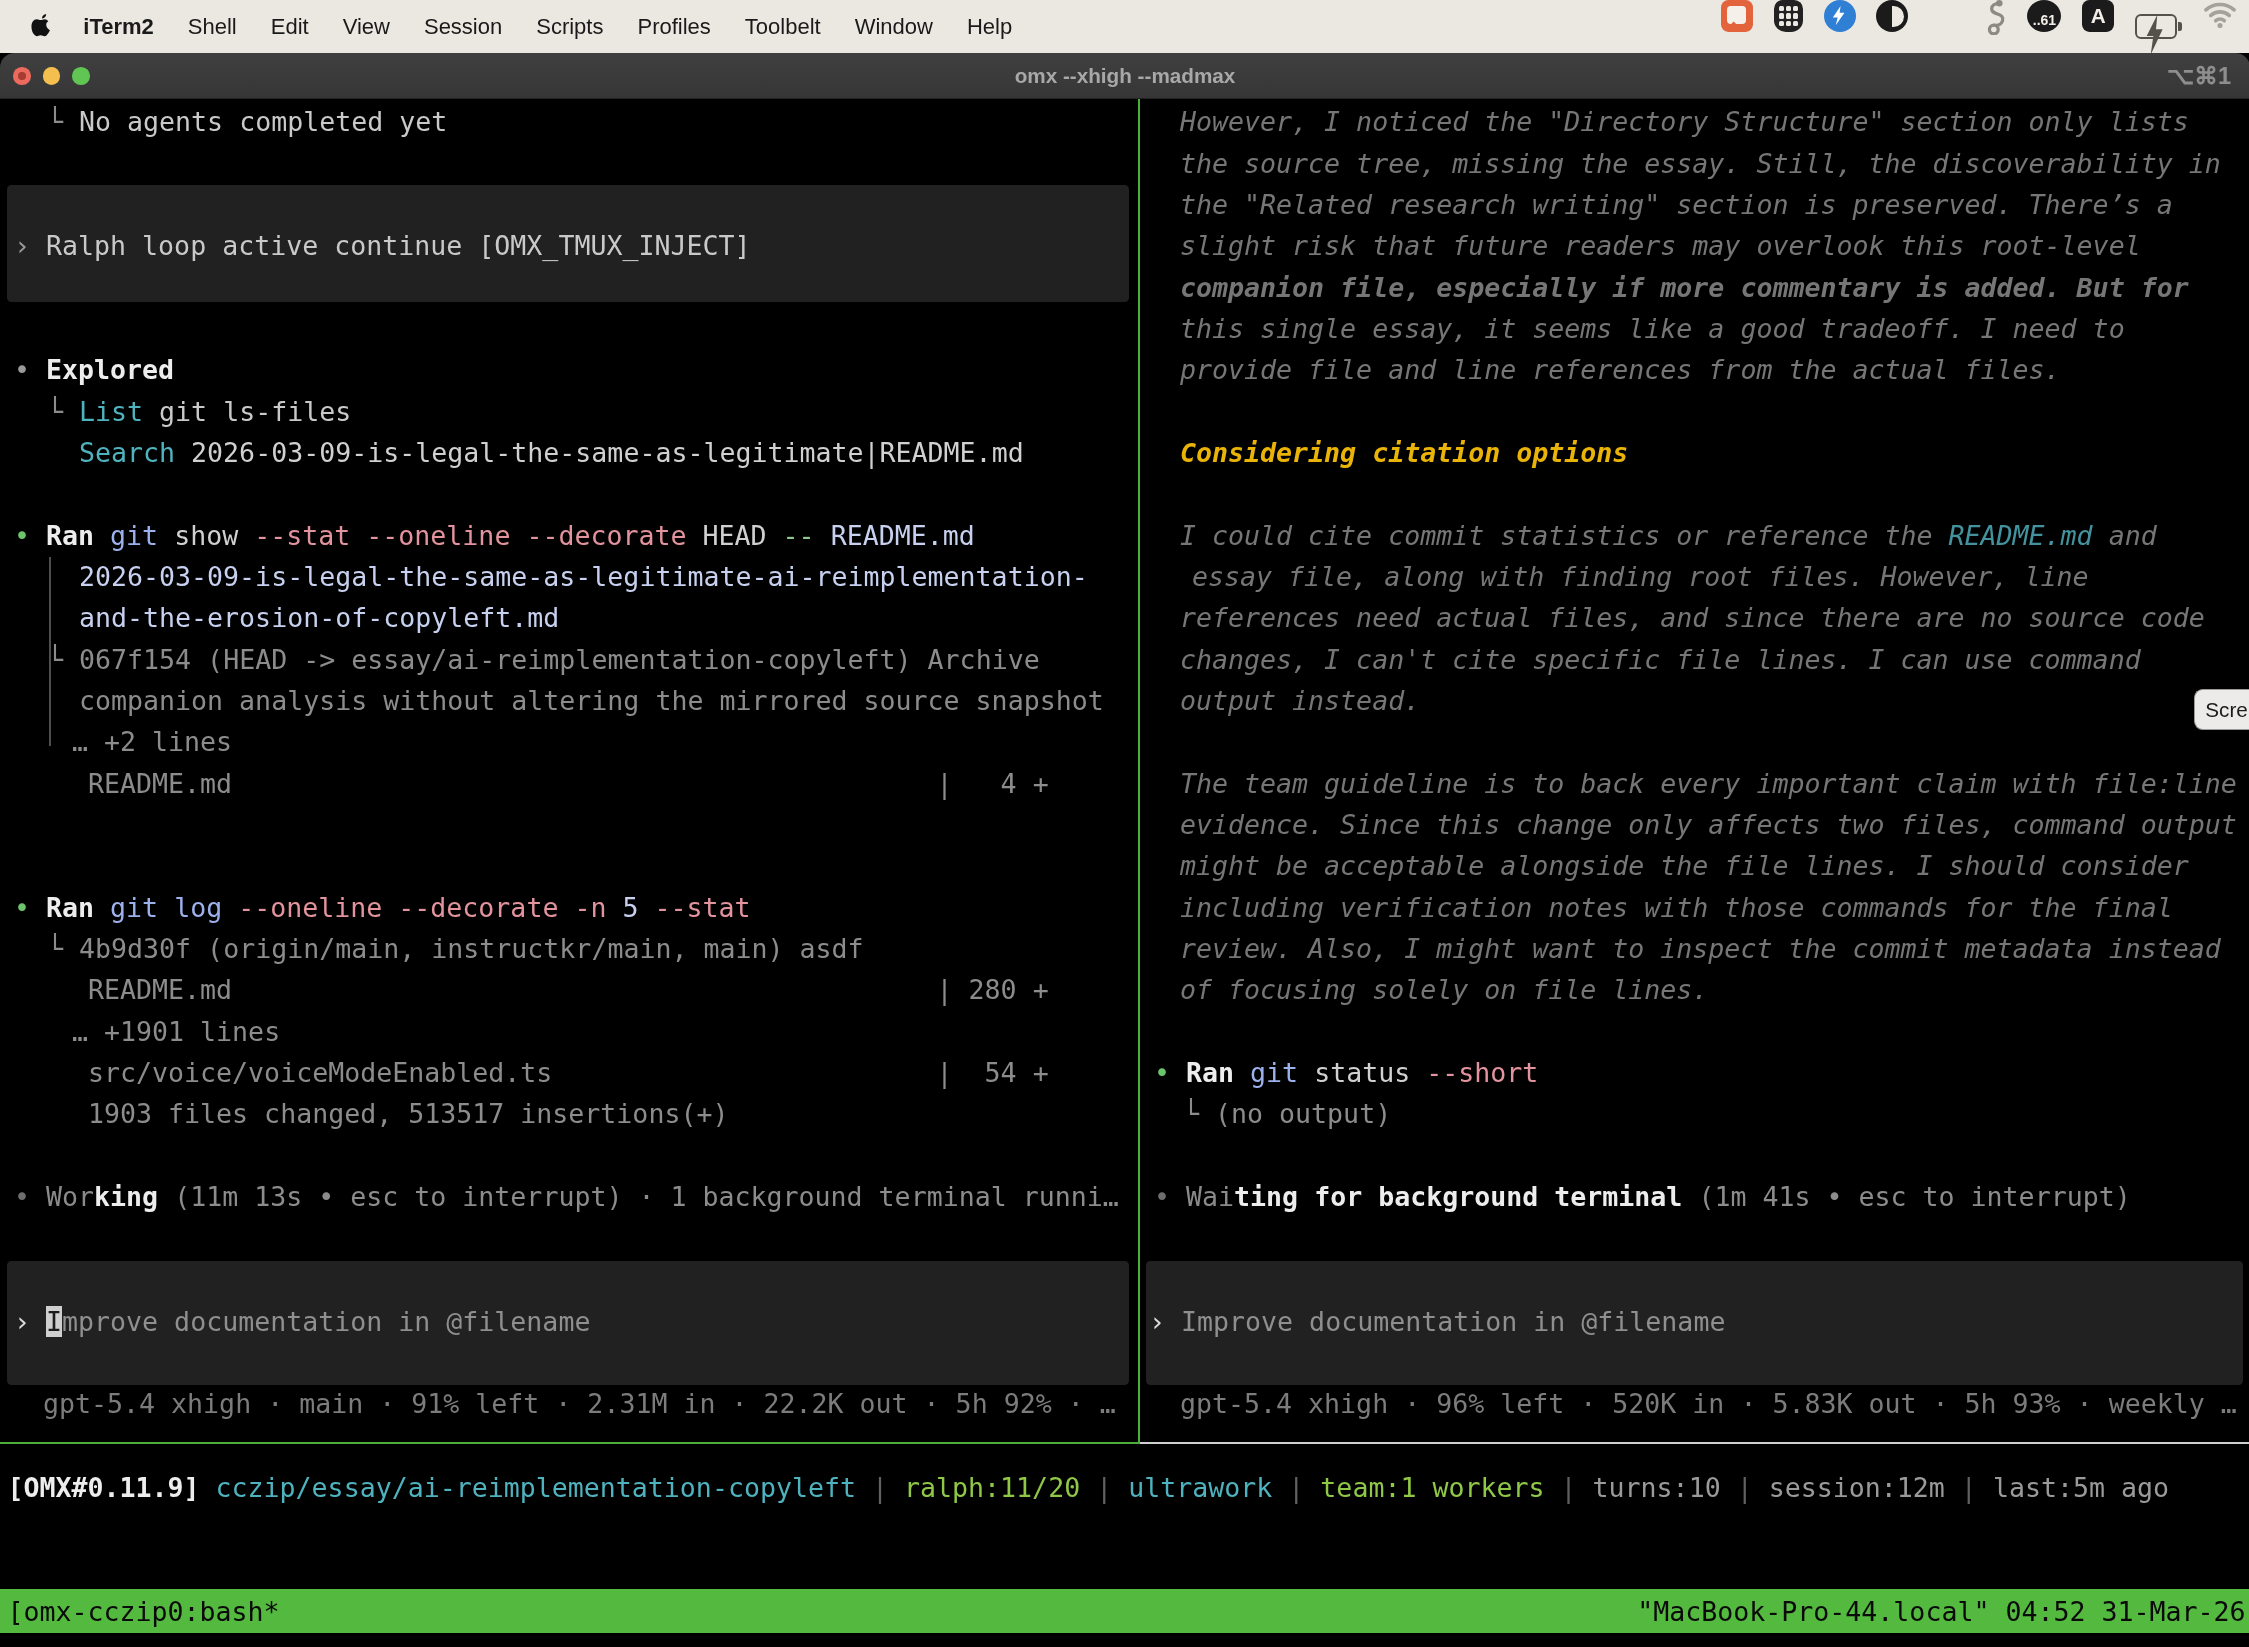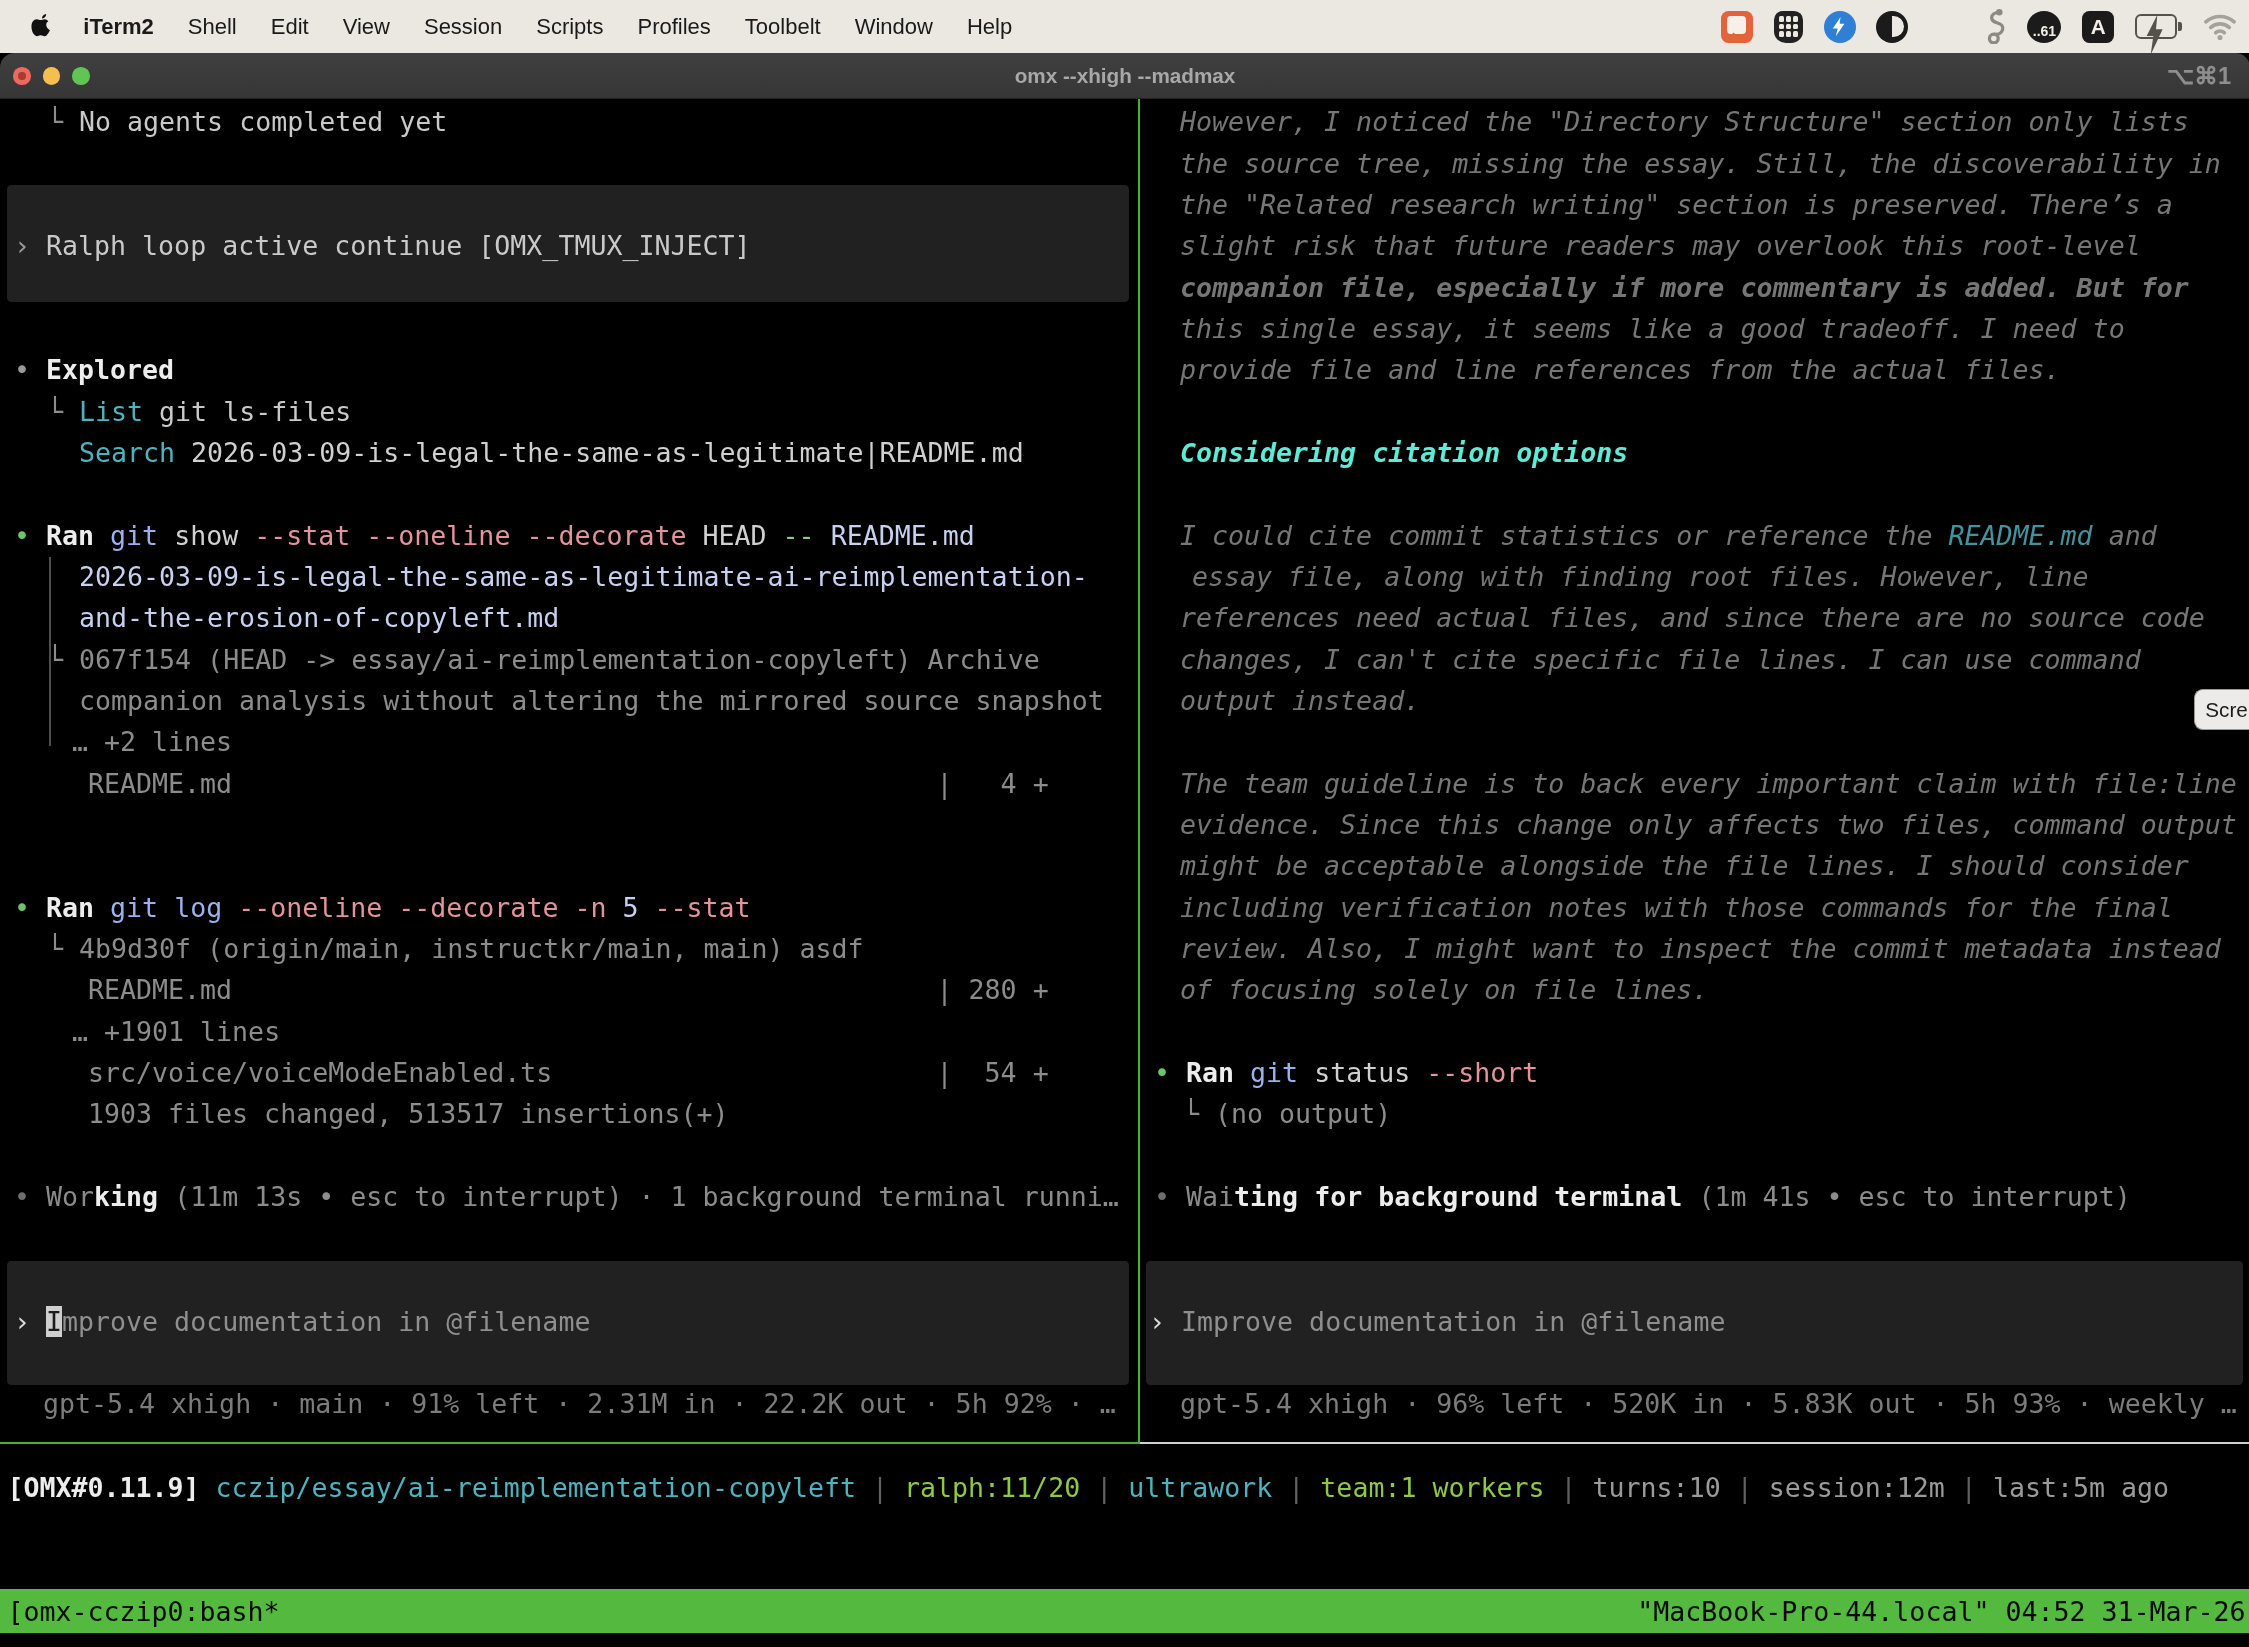--- a/index.html
+++ b/index.html
@@ -11,21 +11,21 @@
   
   .menubar{
     position:absolute;top:0;left:0;width:2250px;height:53px;
     background:#ebe8e1;display:flex;align-items:center;color:#1a1a1a;
     font-size:22px;
   }
   .apple{width:25px;height:29.5px;margin-left:31px;margin-right:10.3px;flex:0 0 auto;}
   .menu-items{display:flex;align-items:center;}
   .menu-item{padding:0 17px;white-space:nowrap;}
   .menu-item.bold{font-weight:bold;}
-  .menubar-right{position:absolute;right:13.3px;top:0;height:53px;display:flex;align-items:center;gap:20.7px;}
+  .menubar-right{position:absolute;right:13.3px;top:0;height:53px;display:flex;gap:20.7px;}
   .mi{display:flex;align-items:center;justify-content:center;}
   .chatic{width:32px;height:32px;background:#e2633c;border-radius:7.4px;position:relative;}
   .chatic .inner{position:absolute;left:6.6px;top:5.9px;width:19px;height:17.7px;background:#f5f1ea;border-radius:3.7px;}
   .chatic .tail{position:absolute;left:8.9px;bottom:1.5px;width:7.4px;height:7.4px;background:#e2633c;transform:rotate(45deg);}
   .shieldic{width:29.5px;height:32px;background:#222;border-radius:8.9px 8.9px 11.8px 11.8px;position:relative;}
   .shieldic .grid{position:absolute;inset:5.9px 5.2px;display:grid;grid-template-columns:repeat(3,1fr);grid-template-rows:repeat(3,1fr);gap:2.2px;}
   .shieldic .grid i{background:#ece9e2;border-radius:1.5px;}
   .boltic{width:32px;height:32px;border-radius:50%;background:#2f7fd4;position:relative;}
   .boltic svg{position:absolute;inset:4.4px;}
   .pieic{width:32px;height:32px;border-radius:50%;background:#1b1b1b;position:relative;overflow:hidden;}
@@ -103,21 +103,21 @@
   .c-teal{color:var(--teal,#4fb3bf)}
   .c-blue{color:var(--blue,#9cb1ec)}
   .c-pink{color:var(--pink,#e3939d)}
   .c-green{color:#8fc98f}
   .c-file{color:var(--file_blue,#c7d0ee)}
   .c-gb{color:#6cc56c}
   .c-gray{color:#9a9a9a}
   .c-pipe{color:#606060}
   .c-lgrn{color:#8fc746}
   .c-ital{color:#767676;font-style:italic}
-  .c-ith{color:#5eead4;font-style:italic;font-weight:bold}
+  .c-ith{color:#eab308;font-style:italic;font-weight:bold}
   .c-tealit{color:#43929d;font-style:italic}
   .c-cur{background:#cfcfcf;color:#1c1c1c}
   .c-ph{color:#8f8f8f}
   .c-stat{color:#7c7c7c}
 </style>
 </head>
 <body>
 
 <div class="menubar">
   <svg class="apple" viewBox="0 0 24 28">

